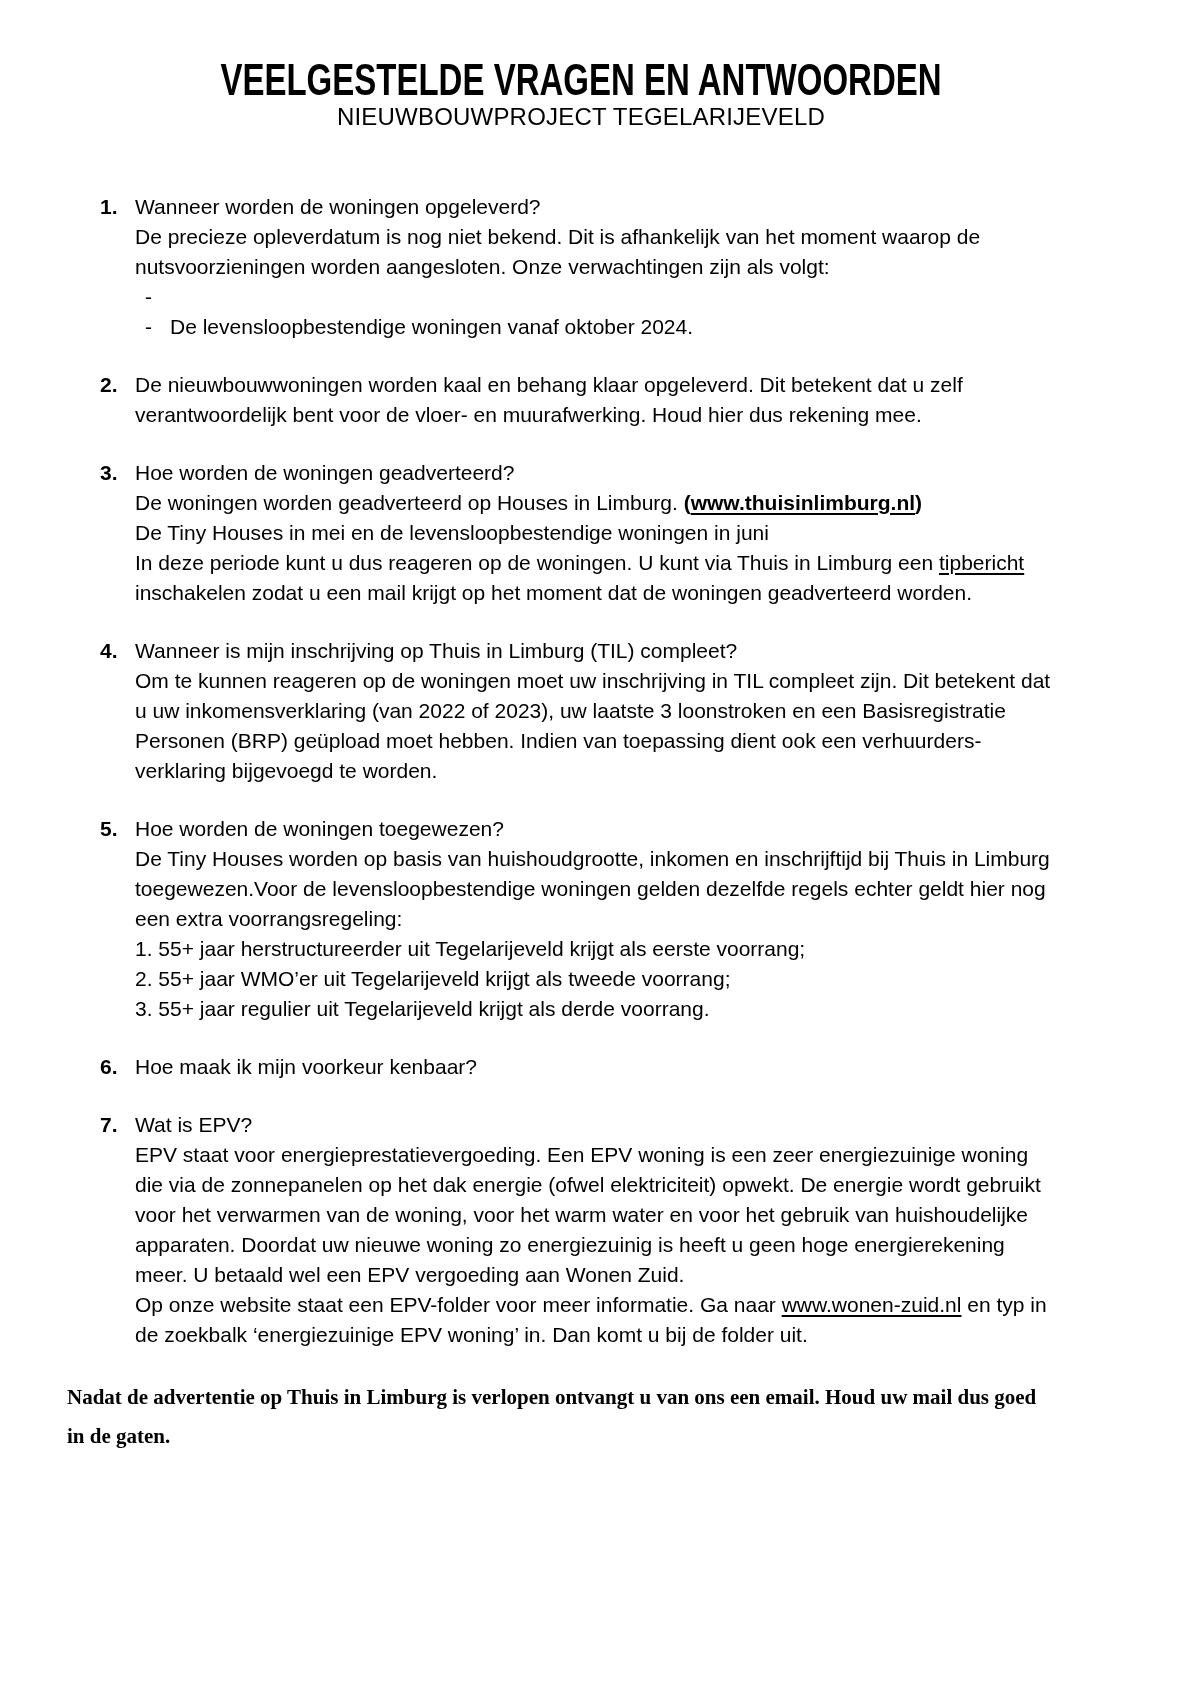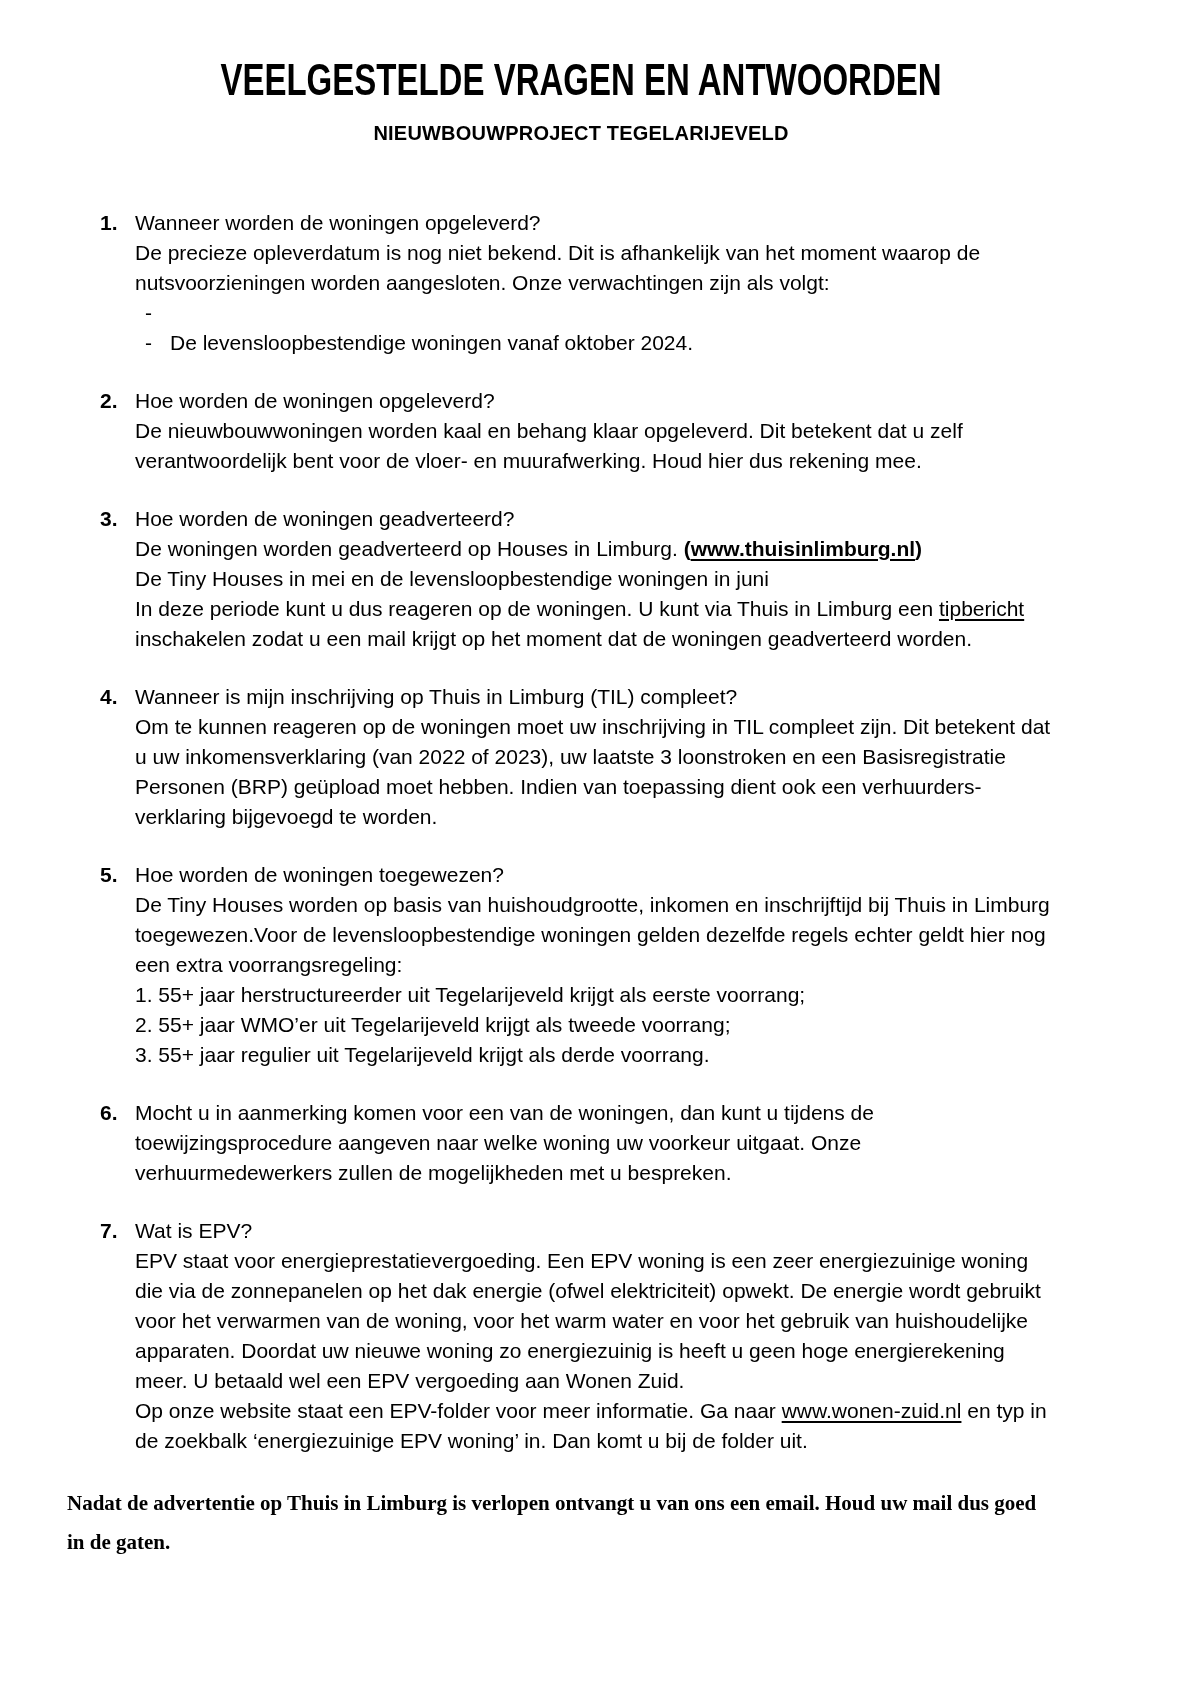--- a/index.html
+++ b/index.html
@@ -28,24 +28,24 @@
   .doc-title {
     font-size: 44px;
     font-weight: bold;
     line-height: 48px;
     white-space: nowrap;
     transform: scaleX(0.75);
     transform-origin: center;
     letter-spacing: 0px;
   }
   .doc-subtitle {
-    font-size: 20px;
-    font-weight: bold;
+    font-size: 24px;
+    font-weight: normal;
     line-height: 26px;
-    margin-top: 16px;
+    margin-top: 0;
     letter-spacing: 0.2px;
   }
   .faq-list {
     margin-left: 33px;
   }
   .faq-item {
     display: flex;
     margin-bottom: 28px;
   }
   .q-num {
@@ -104,21 +104,20 @@
               <span class="dash-bullet">-</span>
               <span><span>De levensloopbestendige woningen vanaf oktober 2024.</span></span>
             </div>
           </div>
     </div>
   </div>
 
   <div class="faq-item">
     <div class="q-num">2.</div>
     <div class="q-content">
-      <div class="q-title">Hoe worden de woningen opgeleverd?</div>
       <div class="q-body">
             <div class="par"><span><span>De nieuwbouwwoningen worden kaal en behang klaar opgeleverd. Dit betekent dat u zelf verantwoordelijk bent voor de vloer- en muurafwerking. Houd hier dus rekening mee.</span></span></div>
           </div>
     </div>
   </div>
 
   <div class="faq-item">
     <div class="q-num">3.</div>
     <div class="q-content">
       <div class="q-title">Hoe worden de woningen geadverteerd?</div>
@@ -149,23 +148,21 @@
             <div class="par"><span><span>1. 55+ jaar herstructureerder uit Tegelarijeveld krijgt als eerste voorrang;</span></span></div>
             <div class="par"><span><span>2. 55+ jaar WMO’er uit Tegelarijeveld krijgt als tweede voorrang;</span></span></div>
             <div class="par"><span><span>3. 55+ jaar regulier uit Tegelarijeveld krijgt als derde voorrang.</span></span></div>
           </div>
     </div>
   </div>
 
   <div class="faq-item">
     <div class="q-num">6.</div>
     <div class="q-content">
-      <div class="q-body">
-            <div class="par"><span><span>Mocht u in aanmerking komen voor een van de woningen, dan kunt u tijdens de toewijzingsprocedure aangeven naar welke woning uw voorkeur uitgaat. Onze verhuurmedewerkers zullen de mogelijkheden met u bespreken.</span></span></div>
-          </div>
+      <div class="q-title">Hoe maak ik mijn voorkeur kenbaar?</div>
     </div>
   </div>
 
   <div class="faq-item">
     <div class="q-num">7.</div>
     <div class="q-content">
       <div class="q-title">Wat is EPV?</div>
       <div class="q-body">
             <div class="par"><span><span>EPV staat voor energieprestatievergoeding. Een EPV woning is een zeer energiezuinige woning die via de zonnepanelen op het dak energie (ofwel elektriciteit) opwekt. De energie wordt gebruikt voor het verwarmen van de woning, voor het warm water en voor het gebruik van huishoudelijke apparaten. Doordat uw nieuwe woning zo energiezuinig is heeft u geen hoge energierekening meer. U betaald wel een EPV vergoeding aan Wonen Zuid.</span></span></div>
             <div class="par"><span><span>Op onze website staat een EPV-folder voor meer informatie. Ga naar </span><span class="u">www.wonen-zuid.nl</span><span> en typ in de zoekbalk ‘energiezuinige EPV woning’ in. Dan komt u bij de folder uit.</span></span></div>

